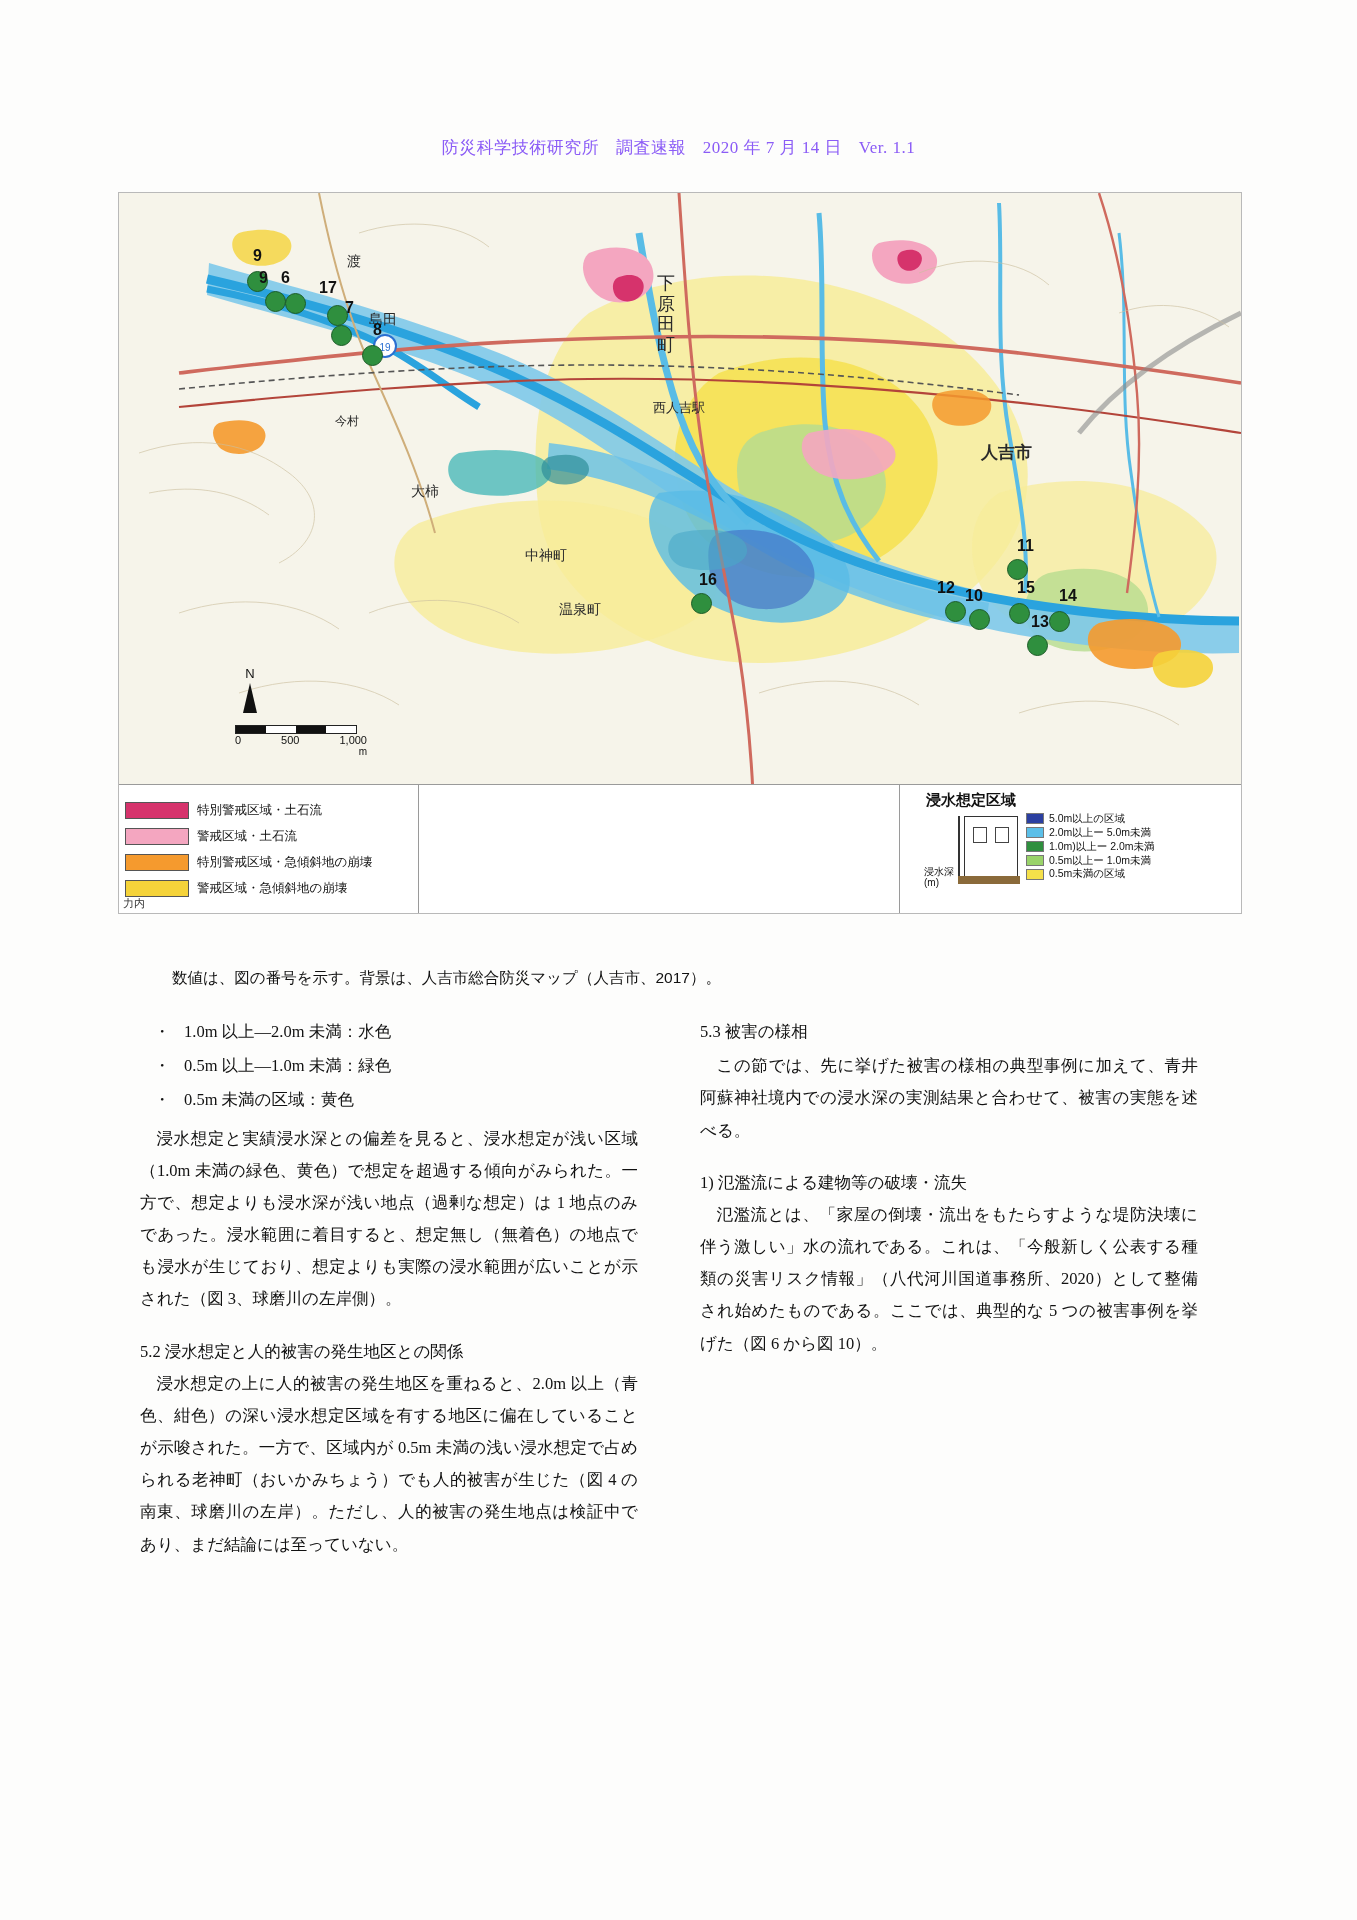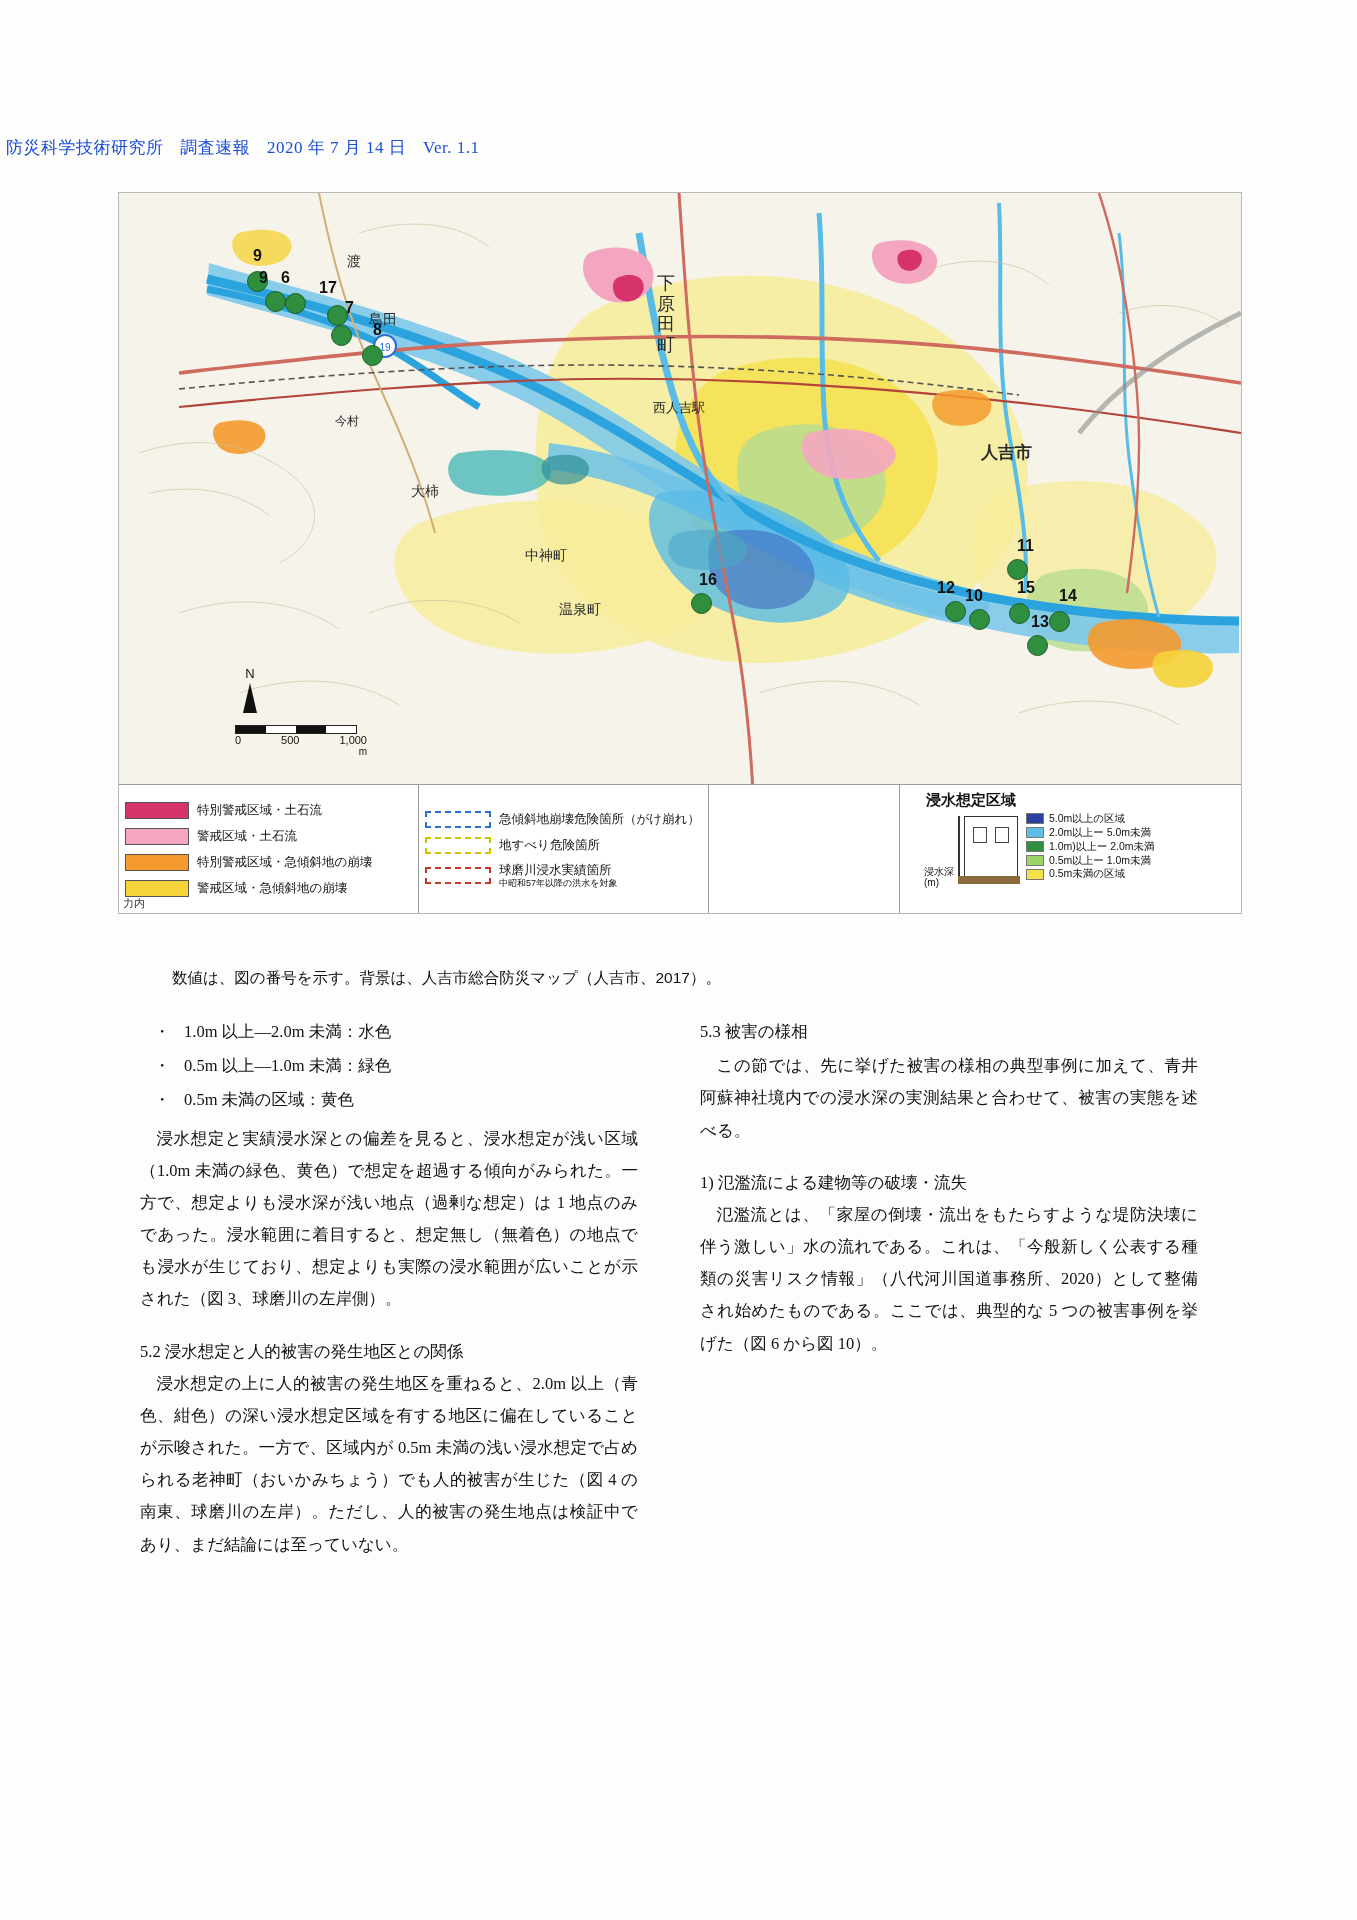--- a/index.html
+++ b/index.html
@@ -10,23 +10,24 @@
     color:#111;
     position:relative;
     overflow:hidden;
   }
   .page{
     position:absolute;inset:0;
     background:#fdfdfc;
   }
   .header{
     position:absolute;top:136px;left:0;width:100%;
+    text-align:center;
     font-size:17px;
     letter-spacing:0.5px;
-    color:#1d4ed8;
+    color:#8b5cf6;
   }
   .header span{margin:0 6px;}
 
   
   .figure{
     position:absolute;left:118px;top:192px;width:1122px;height:720px;
     border:1px solid #b9b9b9;
     background:#f3f1e6;
     overflow:hidden;
   }
@@ -288,37 +289,20 @@
         <div class="legend-row">
           <span class="swatch" style="background:#f59a2e"></span>
           <span class="legend-label">特別警戒区域・急傾斜地の崩壊</span>
         </div>
         <div class="legend-row">
           <span class="swatch" style="background:#f5d33a"></span>
           <span class="legend-label">警戒区域・急傾斜地の崩壊</span>
         </div>
       </div>
 
-      <div class="legend-col b">
-        <div class="legend-row">
-          <span class="swatch dash"></span>
-          <span class="legend-label">急傾斜地崩壊危険箇所（がけ崩れ）</span>
-        </div>
-        <div class="legend-row">
-          <span class="swatch dash2"></span>
-          <span class="legend-label">地すべり危険箇所</span>
-        </div>
-        <div class="legend-row" style="height:34px">
-          <span class="swatch dash3"></span>
-          <span class="legend-label">
-            <span>球磨川浸水実績箇所</span>
-            <small>中昭和57年以降の洪水を対象</small>
-          </span>
-        </div>
-      </div>
 
       <div class="flood-box">
         <div class="flood-title">浸水想定区域</div>
         <div class="flood-body">
           <div class="depth-gauge">
             <div class="lbl">浸水深<br>(m)</div>
             <div class="depth-arrow"></div>
             <div class="house"></div>
             <div class="ground"></div>
           </div>

